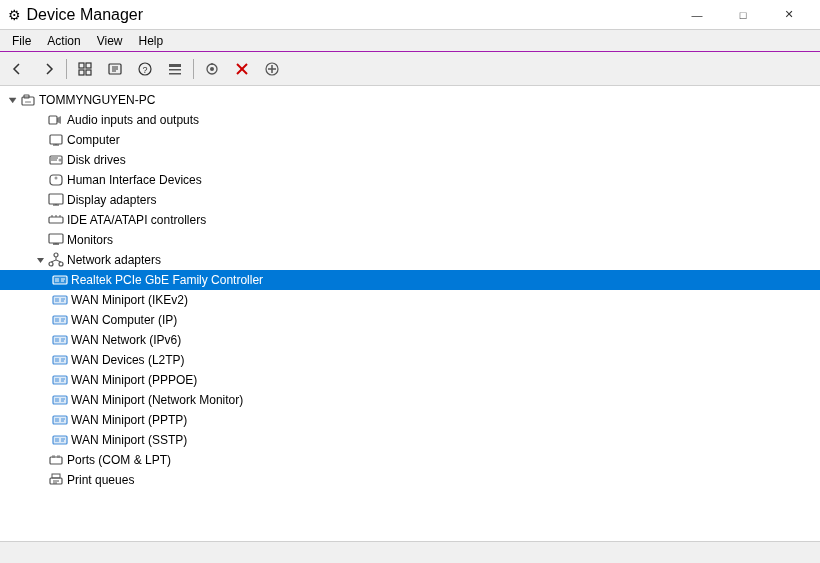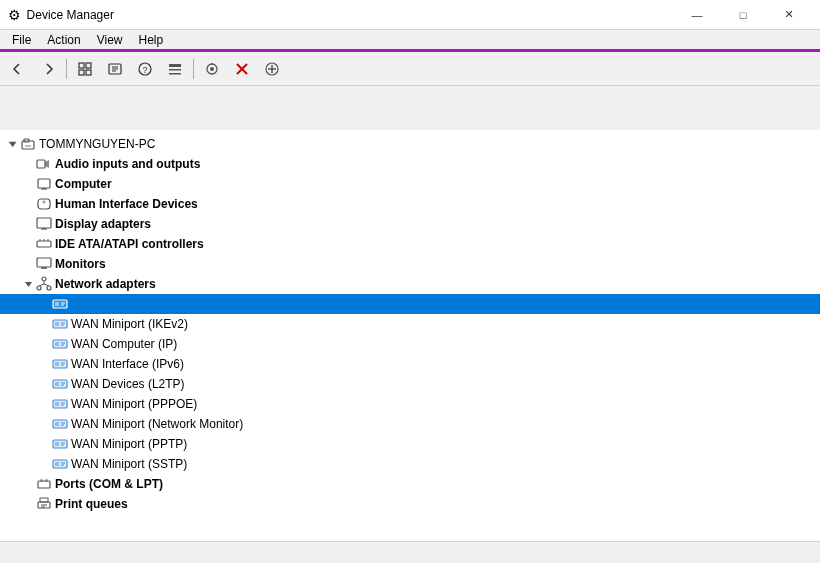--- a/index.html
+++ b/index.html
@@ -24,21 +24,21 @@
       padding: 0 8px;
       justify-content: space-between;
       flex-shrink: 0;
     }
     .title-bar-left {
       display: flex;
       align-items: center;
       gap: 6px;
     }
     .title-bar-text {
-      font-size: 12px;
+      font-size: 16px;
       color: #000;
     }
     .title-bar-controls {
       display: flex;
       gap: 0;
     }
     .title-btn {
       width: 46px;
       height: 30px;
       border: none;
@@ -51,21 +51,21 @@
       color: #333;
     }
 
     
     .menu-bar {
       background: #f0f0f0;
       height: 22px;
       display: flex;
       align-items: center;
       padding: 0 4px;
-      border-bottom: 3px solid #a21caf;
+      border-bottom: 1px solid #a21caf;
       flex-shrink: 0;
     }
     .menu-item {
       padding: 2px 8px;
       cursor: pointer;
       font-size: 12px;
       color: #000;
       height: 100%;
       display: flex;
       align-items: center;
@@ -107,21 +107,20 @@
       overflow: hidden;
     }
 
     
     .tree-area {
       flex: 1;
       background: #fff;
       overflow-y: auto;
       overflow-x: auto;
       padding: 4px 0;
-      margin-top: 44px;
     }
     .tree-area::-webkit-scrollbar { width: 14px; }
     .tree-area::-webkit-scrollbar-track { background: #f0f0f0; }
     .tree-area::-webkit-scrollbar-thumb { background: #c0c0c0; border: 1px solid #aaa; }
 
     .tree-node {
       display: flex;
       align-items: center;
       height: 20px;
       padding-right: 4px;
@@ -149,21 +148,21 @@
       display: flex;
       align-items: center;
       justify-content: center;
     }
     .node-label {
       font-size: 12px;
     }
 
     
     .indent-0 { padding-left: 4px; }
-    .indent-1 { padding-left: 20px; font-weight: bold; }
+    .indent-1 { padding-left: 32px; }
     .indent-2 { padding-left: 36px; }
 
     
     .status-bar {
       height: 22px;
       background: #f0f0f0;
       border-top: 1px solid #d0d0d0;
       display: flex;
       align-items: center;
       padding: 0 8px;
@@ -296,20 +295,32 @@
       <line x1="5" y1="13" x2="11" y2="13" stroke="#555" stroke-width="1.2"></line>
       <line x1="8" y1="12" x2="8" y2="13" stroke="#555" stroke-width="1.2"></line>
     </svg>
         </span>
         <span class="node-label">Computer</span>
       </div>
       <div class="tree-node indent-1">
         <span class="expand-btn"></span>
         <span class="node-icon">
           <svg width="16" height="16" viewBox="0 0 16 16">
+      <rect x="2" y="4" width="12" height="8" rx="1" fill="none" stroke="#555" stroke-width="1.2"></rect>
+      <circle cx="12" cy="8" r="1.5" fill="#555" opacity="0.6"></circle>
+      <line x1="3" y1="6" x2="10" y2="6" stroke="#555" stroke-width="1"></line>
+      <line x1="3" y1="8" x2="9" y2="8" stroke="#555" stroke-width="1"></line>
+    </svg>
+        </span>
+        <span class="node-label">Disk drives</span>
+      </div>
+      <div class="tree-node indent-1">
+        <span class="expand-btn"></span>
+        <span class="node-icon">
+          <svg width="16" height="16" viewBox="0 0 16 16">
       <rect x="2" y="3" width="12" height="10" rx="3" fill="none" stroke="#555" stroke-width="1.2"></rect>
       <circle cx="8" cy="6" r="1.5" fill="#555" opacity="0.6"></circle>
     </svg>
         </span>
         <span class="node-label">Human Interface Devices</span>
       </div>
       <div class="tree-node indent-1">
         <span class="expand-btn"></span>
         <span class="node-icon">
           <svg width="16" height="16" viewBox="0 0 16 16">
@@ -365,20 +376,21 @@
         <span class="expand-btn"></span>
         <span class="node-icon">
           <svg width="16" height="16" viewBox="0 0 16 16">
       <rect x="1" y="4" width="14" height="8" rx="1" fill="#fff" opacity="0.2"></rect>
       <rect x="1" y="4" width="14" height="8" rx="1" fill="none" stroke="#fff" stroke-width="1.2"></rect>
       <rect x="3" y="6" width="4" height="4" rx="0.3" fill="#fff" opacity="0.5"></rect>
       <line x1="9" y1="7" x2="13" y2="7" stroke="#fff" stroke-width="1"></line>
       <line x1="9" y1="9" x2="12" y2="9" stroke="#fff" stroke-width="1"></line>
     </svg>
         </span>
+        <span class="node-label">Realtek PCIe GbE Family Controller</span>
       </div>
       <div class="tree-node indent-2">
         <span class="expand-btn"></span>
         <span class="node-icon">
           <svg width="16" height="16" viewBox="0 0 16 16">
       <rect x="1" y="4" width="14" height="8" rx="1" fill="#4a90d9" opacity="0.2"></rect>
       <rect x="1" y="4" width="14" height="8" rx="1" fill="none" stroke="#4a90d9" stroke-width="1.2"></rect>
       <rect x="3" y="6" width="4" height="4" rx="0.3" fill="#4a90d9" opacity="0.5"></rect>
       <line x1="9" y1="7" x2="13" y2="7" stroke="#4a90d9" stroke-width="1"></line>
       <line x1="9" y1="9" x2="12" y2="9" stroke="#4a90d9" stroke-width="1"></line>
@@ -403,21 +415,21 @@
         <span class="expand-btn"></span>
         <span class="node-icon">
           <svg width="16" height="16" viewBox="0 0 16 16">
       <rect x="1" y="4" width="14" height="8" rx="1" fill="#4a90d9" opacity="0.2"></rect>
       <rect x="1" y="4" width="14" height="8" rx="1" fill="none" stroke="#4a90d9" stroke-width="1.2"></rect>
       <rect x="3" y="6" width="4" height="4" rx="0.3" fill="#4a90d9" opacity="0.5"></rect>
       <line x1="9" y1="7" x2="13" y2="7" stroke="#4a90d9" stroke-width="1"></line>
       <line x1="9" y1="9" x2="12" y2="9" stroke="#4a90d9" stroke-width="1"></line>
     </svg>
         </span>
-        <span class="node-label">WAN Interface (IPv6)</span>
+        <span class="node-label">WAN Network (IPv6)</span>
       </div>
       <div class="tree-node indent-2">
         <span class="expand-btn"></span>
         <span class="node-icon">
           <svg width="16" height="16" viewBox="0 0 16 16">
       <rect x="1" y="4" width="14" height="8" rx="1" fill="#4a90d9" opacity="0.2"></rect>
       <rect x="1" y="4" width="14" height="8" rx="1" fill="none" stroke="#4a90d9" stroke-width="1.2"></rect>
       <rect x="3" y="6" width="4" height="4" rx="0.3" fill="#4a90d9" opacity="0.5"></rect>
       <line x1="9" y1="7" x2="13" y2="7" stroke="#4a90d9" stroke-width="1"></line>
       <line x1="9" y1="9" x2="12" y2="9" stroke="#4a90d9" stroke-width="1"></line>

